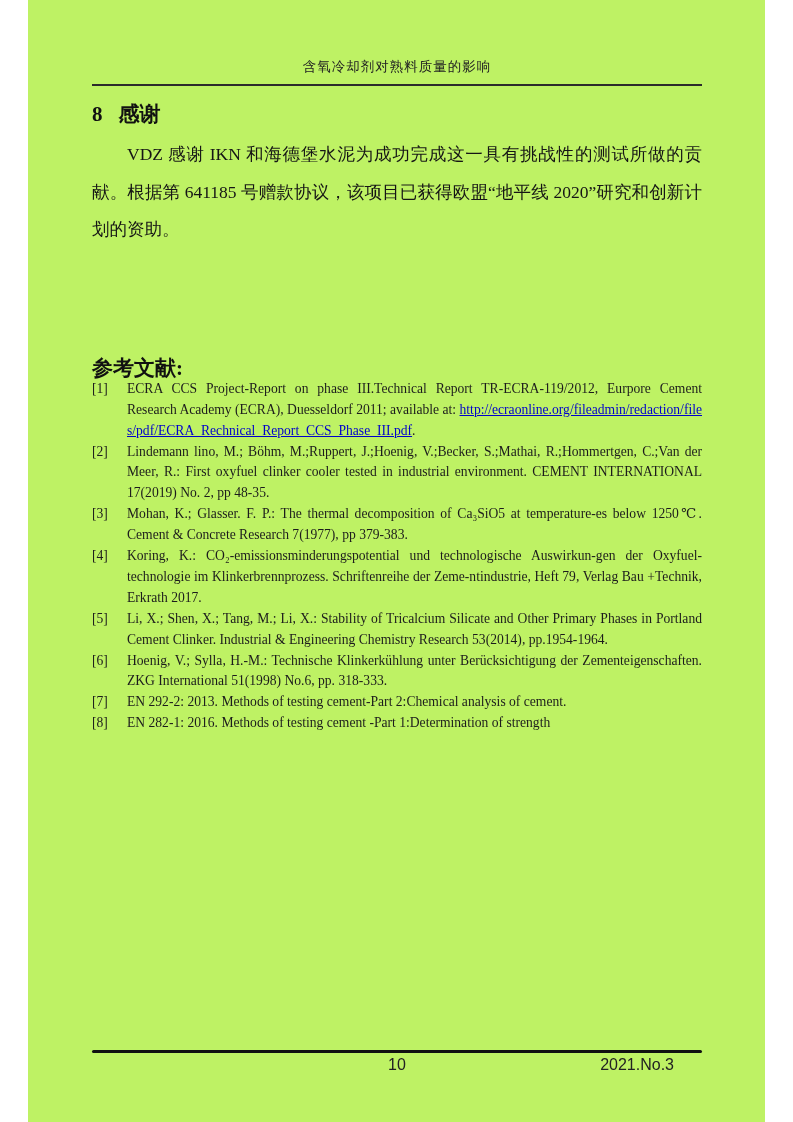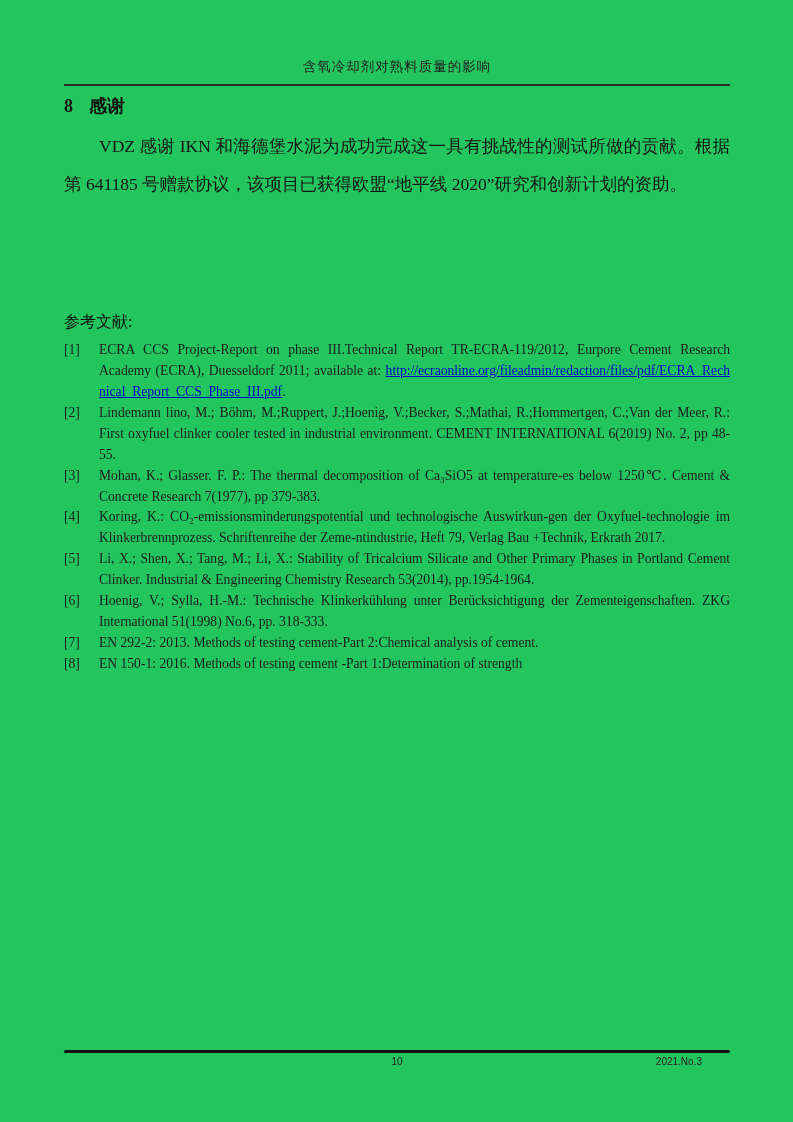--- a/index.html
+++ b/index.html
@@ -1,20 +1,20 @@
 <!DOCTYPE html>
 <html><head>
 <meta charset="utf-8">
 <style>
   html,body{margin:0;padding:0;background:#ffffff;}
   .page{
     position:relative;
-    width:793px;height:1122px;
+    width:737px;height:1122px;
     margin:0 auto;
-    background:#22c55e;
+    background:#bef264;
     color:#1c1c1c;
     font-family:"Liberation Serif","DejaVu Serif",serif;
     overflow:hidden;
     box-sizing:border-box;
   }
   .content{
     position:absolute;
     left:64px;right:63px;top:0;
   }
   
@@ -33,36 +33,35 @@
   
   .para{
     font-size:17.5px;
     line-height:37.6px;
     text-align:justify;
     text-justify:inter-ideograph;
     color:#151515;
   }
   .para1{margin-top:9px;}
   .section-heading{
-    margin-top:6px;
-    font-size:18px;
+    margin-top:14px;
+    font-size:21px;
     font-weight:bold;
     line-height:28px;
     color:#111;
   }
   .section-heading .sec-num{margin-right:16px;}
   .para2{margin-top:8px;text-indent:2em;}
   .big-gap{height:108px;}
   
   .ref-heading{
-    font-size:16px;
-    font-weight:normal;
+    font-size:21px;
+    font-weight:bold;
     line-height:22px;
     color:#111;
-    margin-bottom:7px;
   }
   .ref-list{font-size:13.6px;}
   .ref{
     display:flex;
     align-items:flex-start;
   }
   .ref-label{
     flex:0 0 35px;
     line-height:20.9px;
     color:#1c1c1c;
@@ -87,21 +86,21 @@
   .footer-rule{
     height:3px;
     background:#111;
     border-radius:2px;
   }
   .footer-row{
     position:relative;
     margin-top:3px;
     height:16px;
     font-family:"Liberation Sans","DejaVu Sans",sans-serif;
-    font-size:10px;
+    font-size:16px;
     color:#222;
   }
   .footer-page{
     position:absolute;
     left:0;right:0;
     text-align:center;
   }
   .footer-issue{
     position:absolute;
     right:28px;
@@ -132,21 +131,21 @@
 
     <div class="ref-list">
 
       <div class="ref">
         <span class="ref-label">[1]</span>
         <span class="ref-text"><span>ECRA CCS Project-Report on phase III.Technical Report TR-ECRA-119/2012, Eurpore Cement Research Academy (ECRA), Duesseldorf 2011; available at: </span><a class="ref-link">http://ecraonline.org/fileadmin/redaction/files/pdf/ECRA_Rechnical_Report_CCS_Phase_III.pdf</a><span>.</span></span>
       </div>
 
       <div class="ref">
         <span class="ref-label">[2]</span>
-        <span class="ref-text">Lindemann lino, M.; Böhm, M.;Ruppert, J.;Hoenig, V.;Becker, S.;Mathai, R.;Hommertgen, C.;Van der Meer, R.: First oxyfuel clinker cooler tested in industrial environment. CEMENT INTERNATIONAL 6(2019) No. 2, pp 48-55.</span>
+        <span class="ref-text">Lindemann lino, M.; Böhm, M.;Ruppert, J.;Hoenig, V.;Becker, S.;Mathai, R.;Hommertgen, C.;Van der Meer, R.: First oxyfuel clinker cooler tested in industrial environment. CEMENT INTERNATIONAL 17(2019) No. 2, pp 48-35.</span>
       </div>
 
       <div class="ref">
         <span class="ref-label">[3]</span>
         <span class="ref-text">Mohan, K.; Glasser. F. P.: The thermal decomposition of Ca₃SiO5 at temperature-es below 1250℃. Cement &amp; Concrete Research 7(1977), pp 379-383.</span>
       </div>
 
       <div class="ref">
         <span class="ref-label">[4]</span>
         <span class="ref-text">Koring, K.: CO₂-emissionsminderungspotential und technologische Auswirkun-gen der Oxyfuel-technologie im Klinkerbrennprozess. Schriftenreihe der Zeme-ntindustrie, Heft 79, Verlag Bau +Technik, Erkrath 2017.</span>
@@ -162,21 +161,21 @@
         <span class="ref-text">Hoenig, V.; Sylla, H.-M.: Technische Klinkerkühlung unter Berücksichtigung der Zementeigenschaften. ZKG International 51(1998) No.6, pp. 318-333.</span>
       </div>
 
       <div class="ref">
         <span class="ref-label">[7]</span>
         <span class="ref-text">EN 292-2: 2013. Methods of testing cement-Part 2:Chemical analysis of cement.</span>
       </div>
 
       <div class="ref">
         <span class="ref-label">[8]</span>
-        <span class="ref-text">EN 150-1: 2016. Methods of testing cement -Part 1:Determination of strength</span>
+        <span class="ref-text">EN 282-1: 2016. Methods of testing cement -Part 1:Determination of strength</span>
       </div>
 
     </div>
   </div>
 
   <div class="footer">
     <div class="footer-rule"></div>
     <div class="footer-row">
       <span class="footer-page">10</span>
       <span class="footer-issue">2021.No.3</span>

